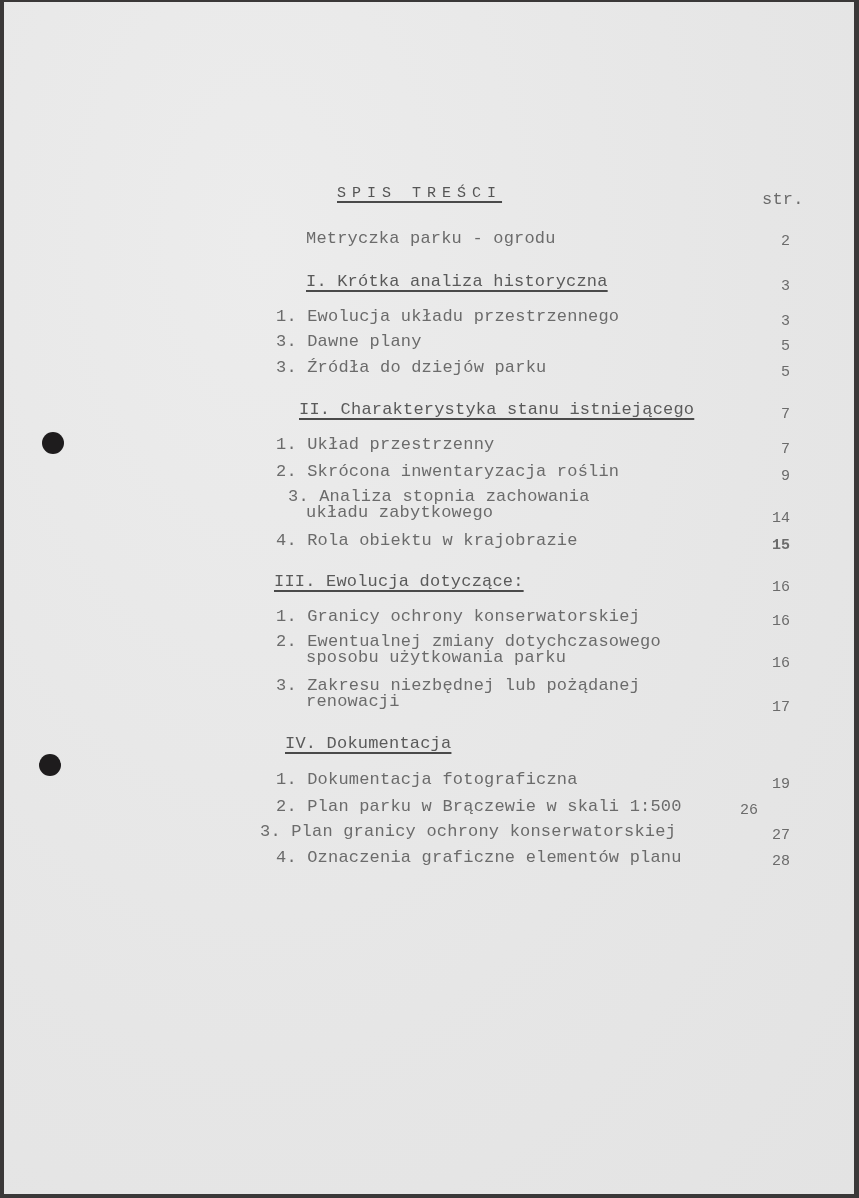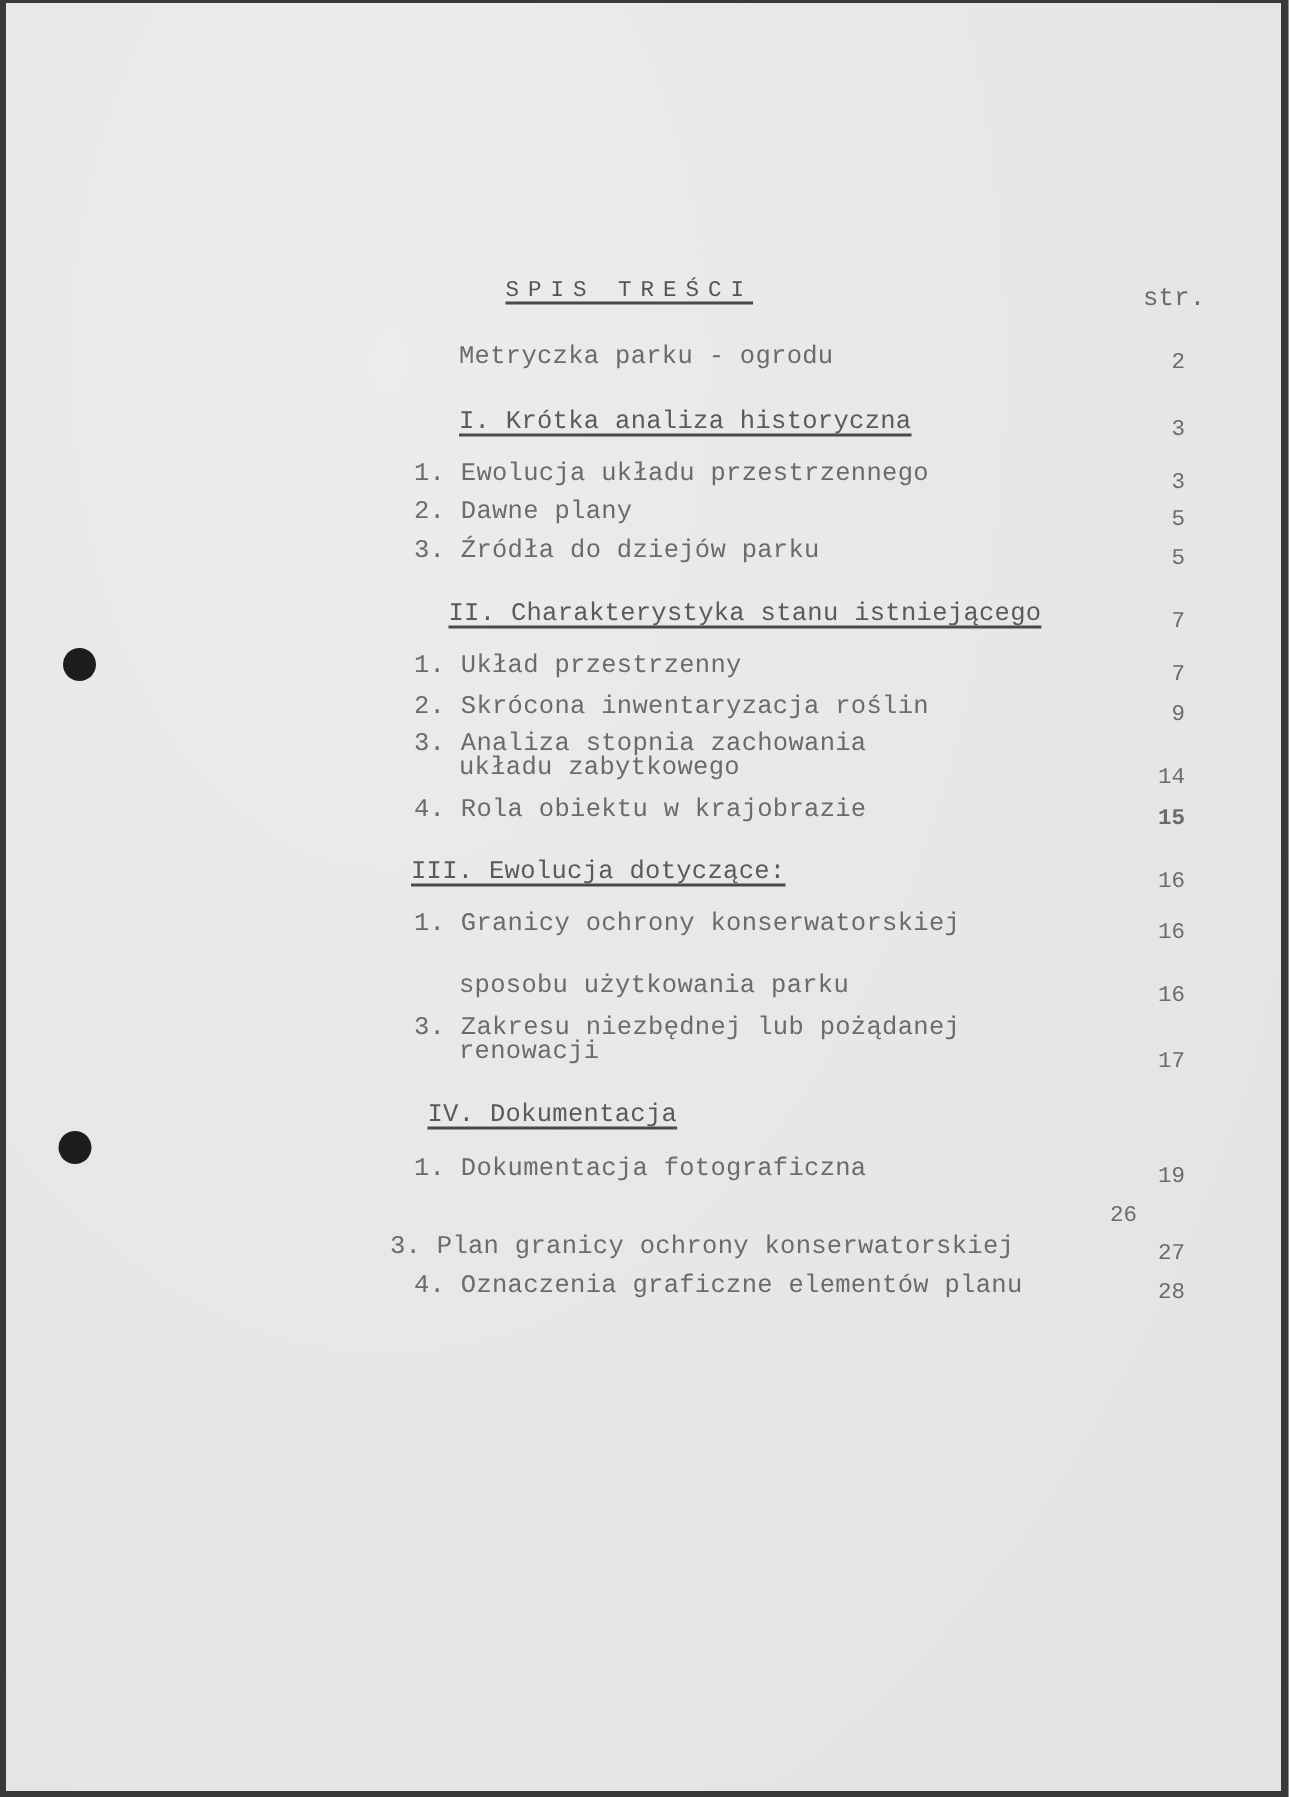--- a/index.html
+++ b/index.html
@@ -56,51 +56,53 @@
   <span class="txt" style="left:758px; top:190px;">str.</span>
 
   <span class="txt" style="left:302px; top:229px;">Metryczka parku - ogrodu</span>
   <span class="num" style="left:746px; top:231px;">2</span>
 
   <span class="txt head" style="left:302px; top:272px;">I. Krótka analiza historyczna</span>
   <span class="num" style="left:746px; top:276px;">3</span>
 
   <span class="txt" style="left:272px; top:307px;">1. Ewolucja układu przestrzennego</span>
   <span class="num" style="left:746px; top:311px;">3</span>
-  <span class="txt" style="left:272px; top:332px;">2. Dawne plany</span>
+  <span class="txt" style="left:272px; top:332px;">3. Dawne plany</span>
   <span class="num" style="left:746px; top:336px;">5</span>
   <span class="txt" style="left:272px; top:358px;">3. Źródła do dziejów parku</span>
   <span class="num" style="left:746px; top:362px;">5</span>
 
   <span class="txt head" style="left:295px; top:400px;">II. Charakterystyka stanu istniejącego</span>
   <span class="num" style="left:746px; top:404px;">7</span>
 
   <span class="txt" style="left:272px; top:435px;">1. Układ przestrzenny</span>
   <span class="num" style="left:746px; top:439px;">7</span>
   <span class="txt" style="left:272px; top:462px;">2. Skrócona inwentaryzacja roślin</span>
   <span class="num" style="left:746px; top:466px;">9</span>
-  <span class="txt" style="left:272px; top:487px;text-align:right;">3. Analiza stopnia zachowania</span>
+  <span class="txt" style="left:284px; top:487px;text-align:right;">3. Analiza stopnia zachowania</span>
   <span class="txt" style="left:302px; top:503px;">układu zabytkowego</span>
   <span class="num" style="left:746px; top:508px;">14</span>
   <span class="txt" style="left:272px; top:531px;">4. Rola obiektu w krajobrazie</span>
   <span class="num" style="left:746px; top:535px;font-weight:bold;">15</span>
 
   <span class="txt head" style="left:270px; top:572px;">III. Ewolucja dotyczące:</span>
   <span class="num" style="left:746px; top:577px;">16</span>
 
   <span class="txt" style="left:272px; top:607px;">1. Granicy ochrony konserwatorskiej</span>
   <span class="num" style="left:746px; top:611px;">16</span>
+  <span class="txt" style="left:272px; top:632px;">2. Ewentualnej zmiany dotychczasowego</span>
   <span class="txt" style="left:302px; top:648px;">sposobu użytkowania parku</span>
   <span class="num" style="left:746px; top:653px;">16</span>
   <span class="txt" style="left:272px; top:676px;text-align:center;">3. Zakresu niezbędnej lub pożądanej</span>
   <span class="txt" style="left:302px; top:692px;">renowacji</span>
   <span class="num" style="left:746px; top:697px;">17</span>
 
   <span class="txt head" style="left:281px; top:734px;">IV. Dokumentacja</span>
 
   <span class="txt" style="left:272px; top:770px;">1. Dokumentacja fotograficzna</span>
   <span class="num" style="left:746px; top:774px;">19</span>
+  <span class="txt" style="left:272px; top:797px;">2. Plan parku w Brączewie w skali 1:500</span>
   <span class="num" style="left:714px; top:800px;">26</span>
   <span class="txt" style="left:256px; top:822px;">3. Plan granicy ochrony konserwatorskiej</span>
   <span class="num" style="left:746px; top:825px;">27</span>
   <span class="txt" style="left:272px; top:848px;">4. Oznaczenia graficzne elementów planu</span>
   <span class="num" style="left:746px; top:851px;">28</span>
 </div>
 
 </body></html>

